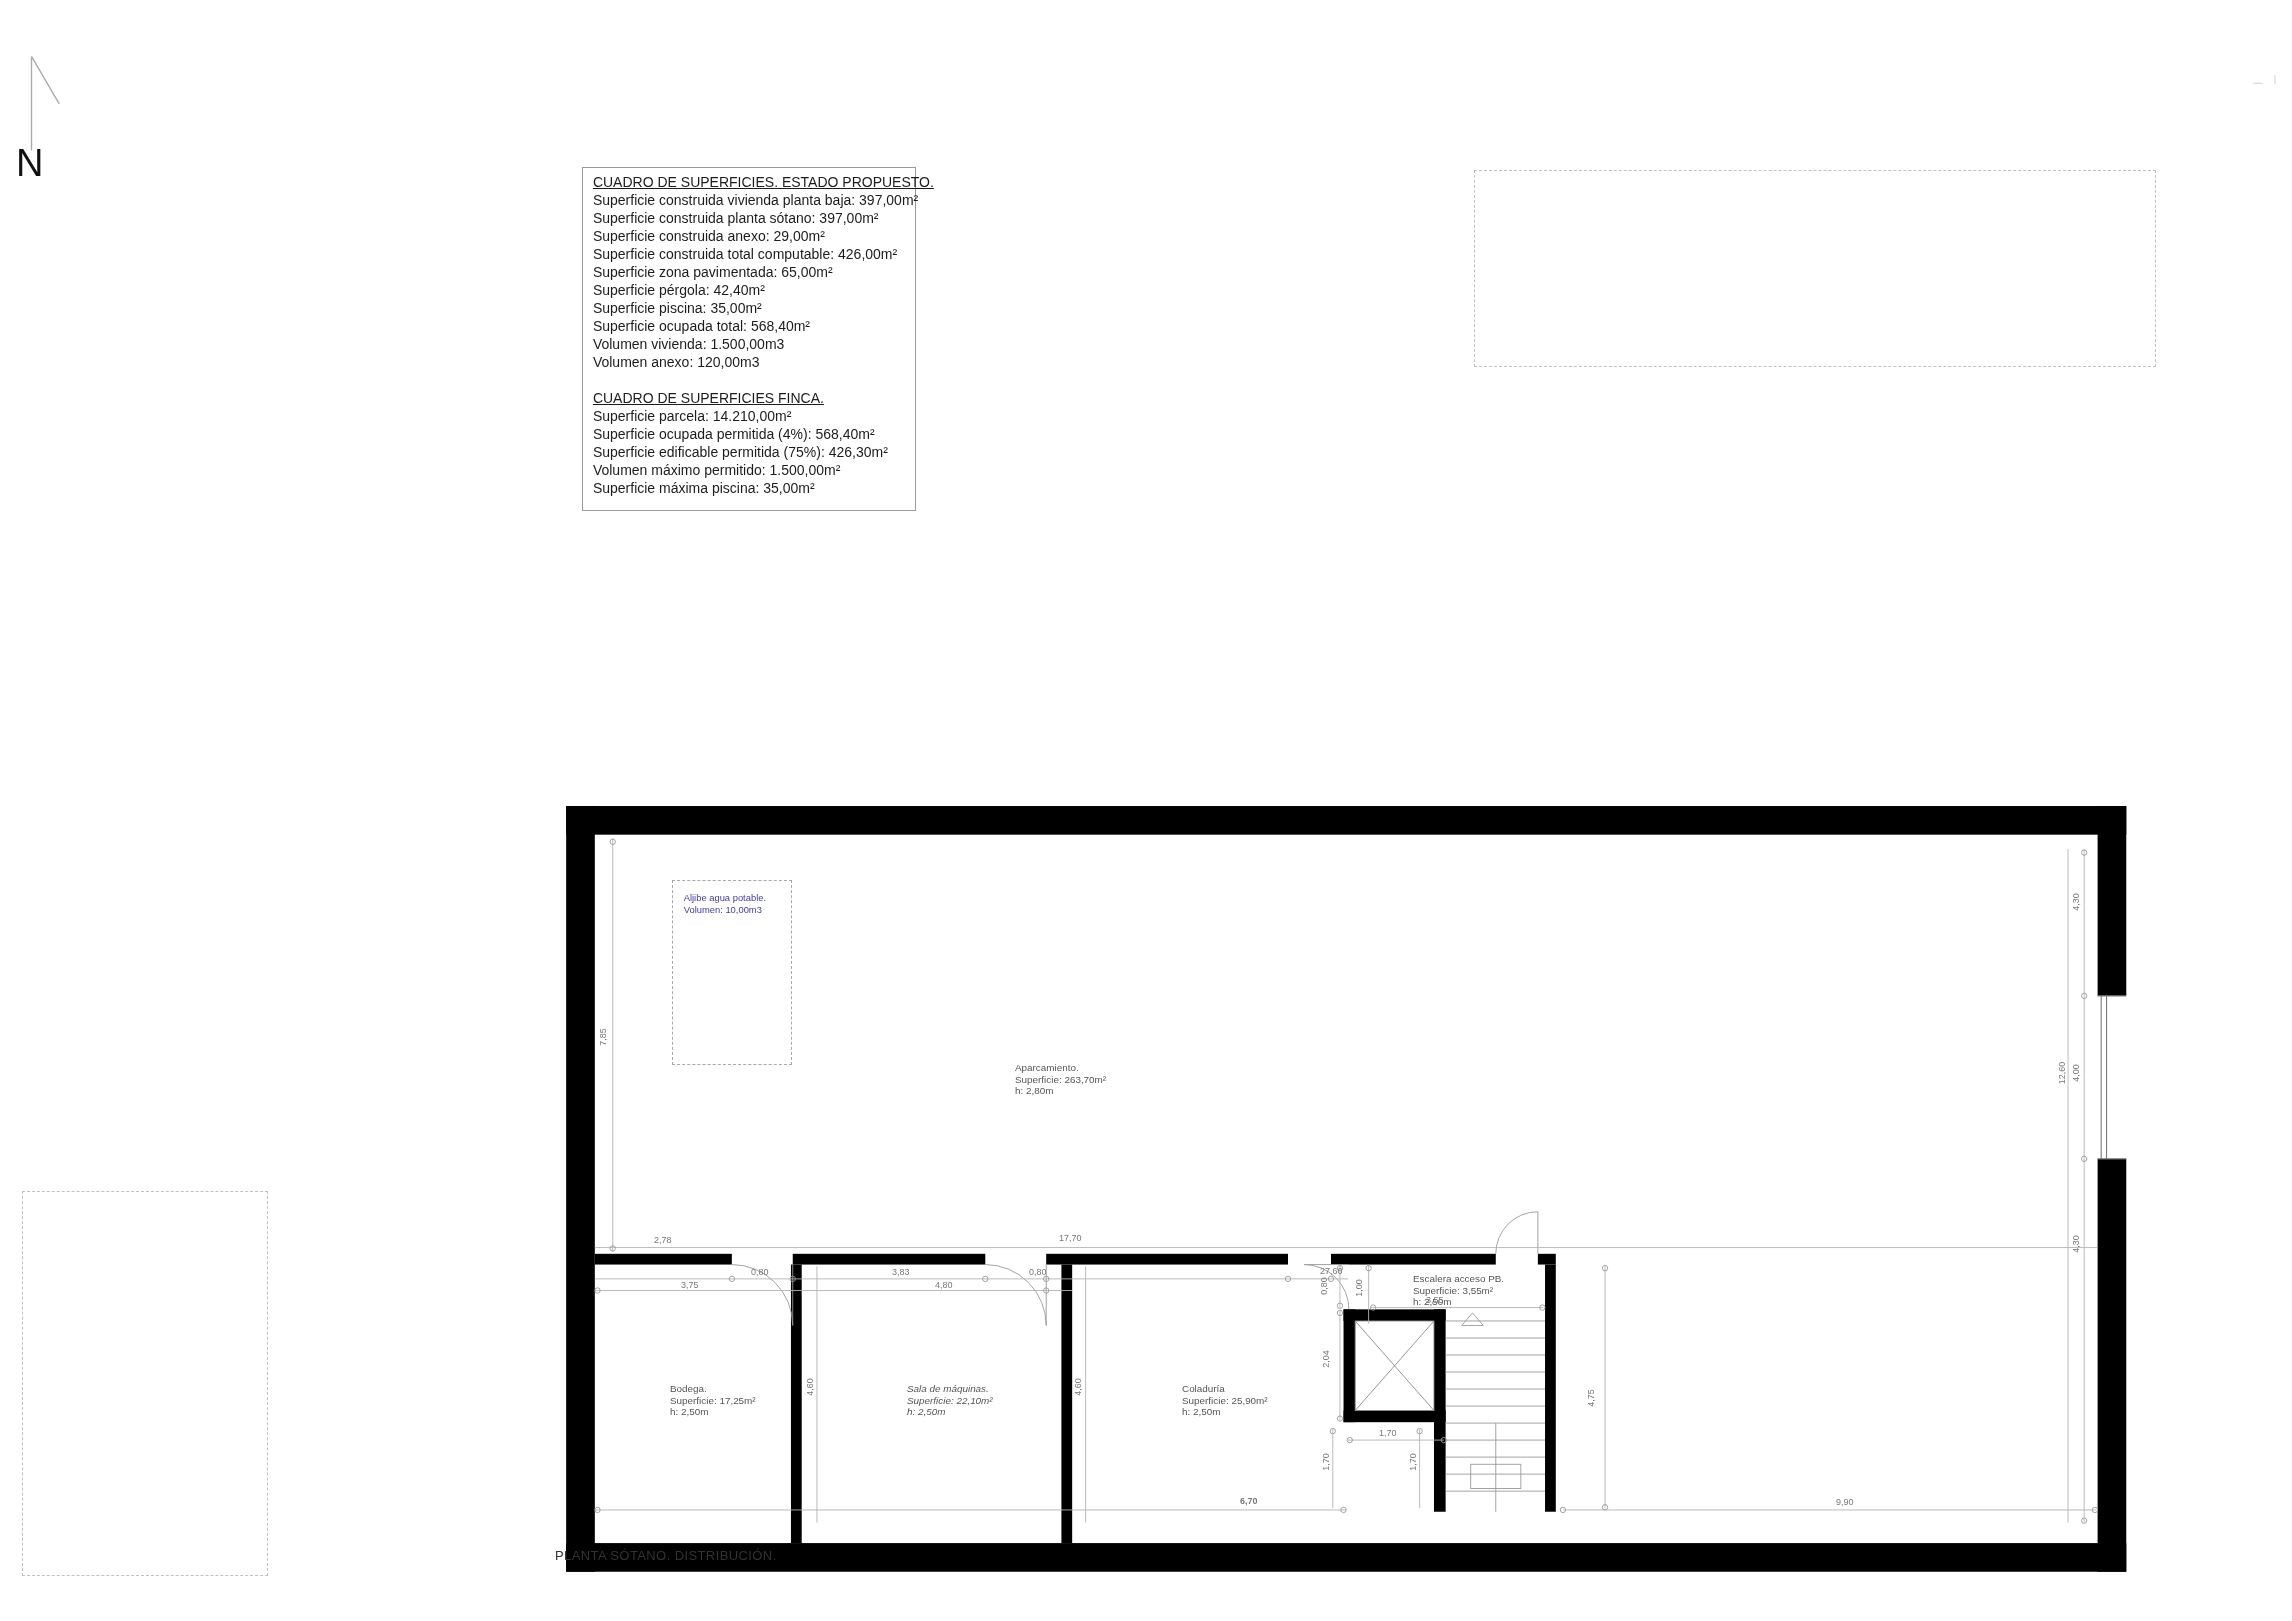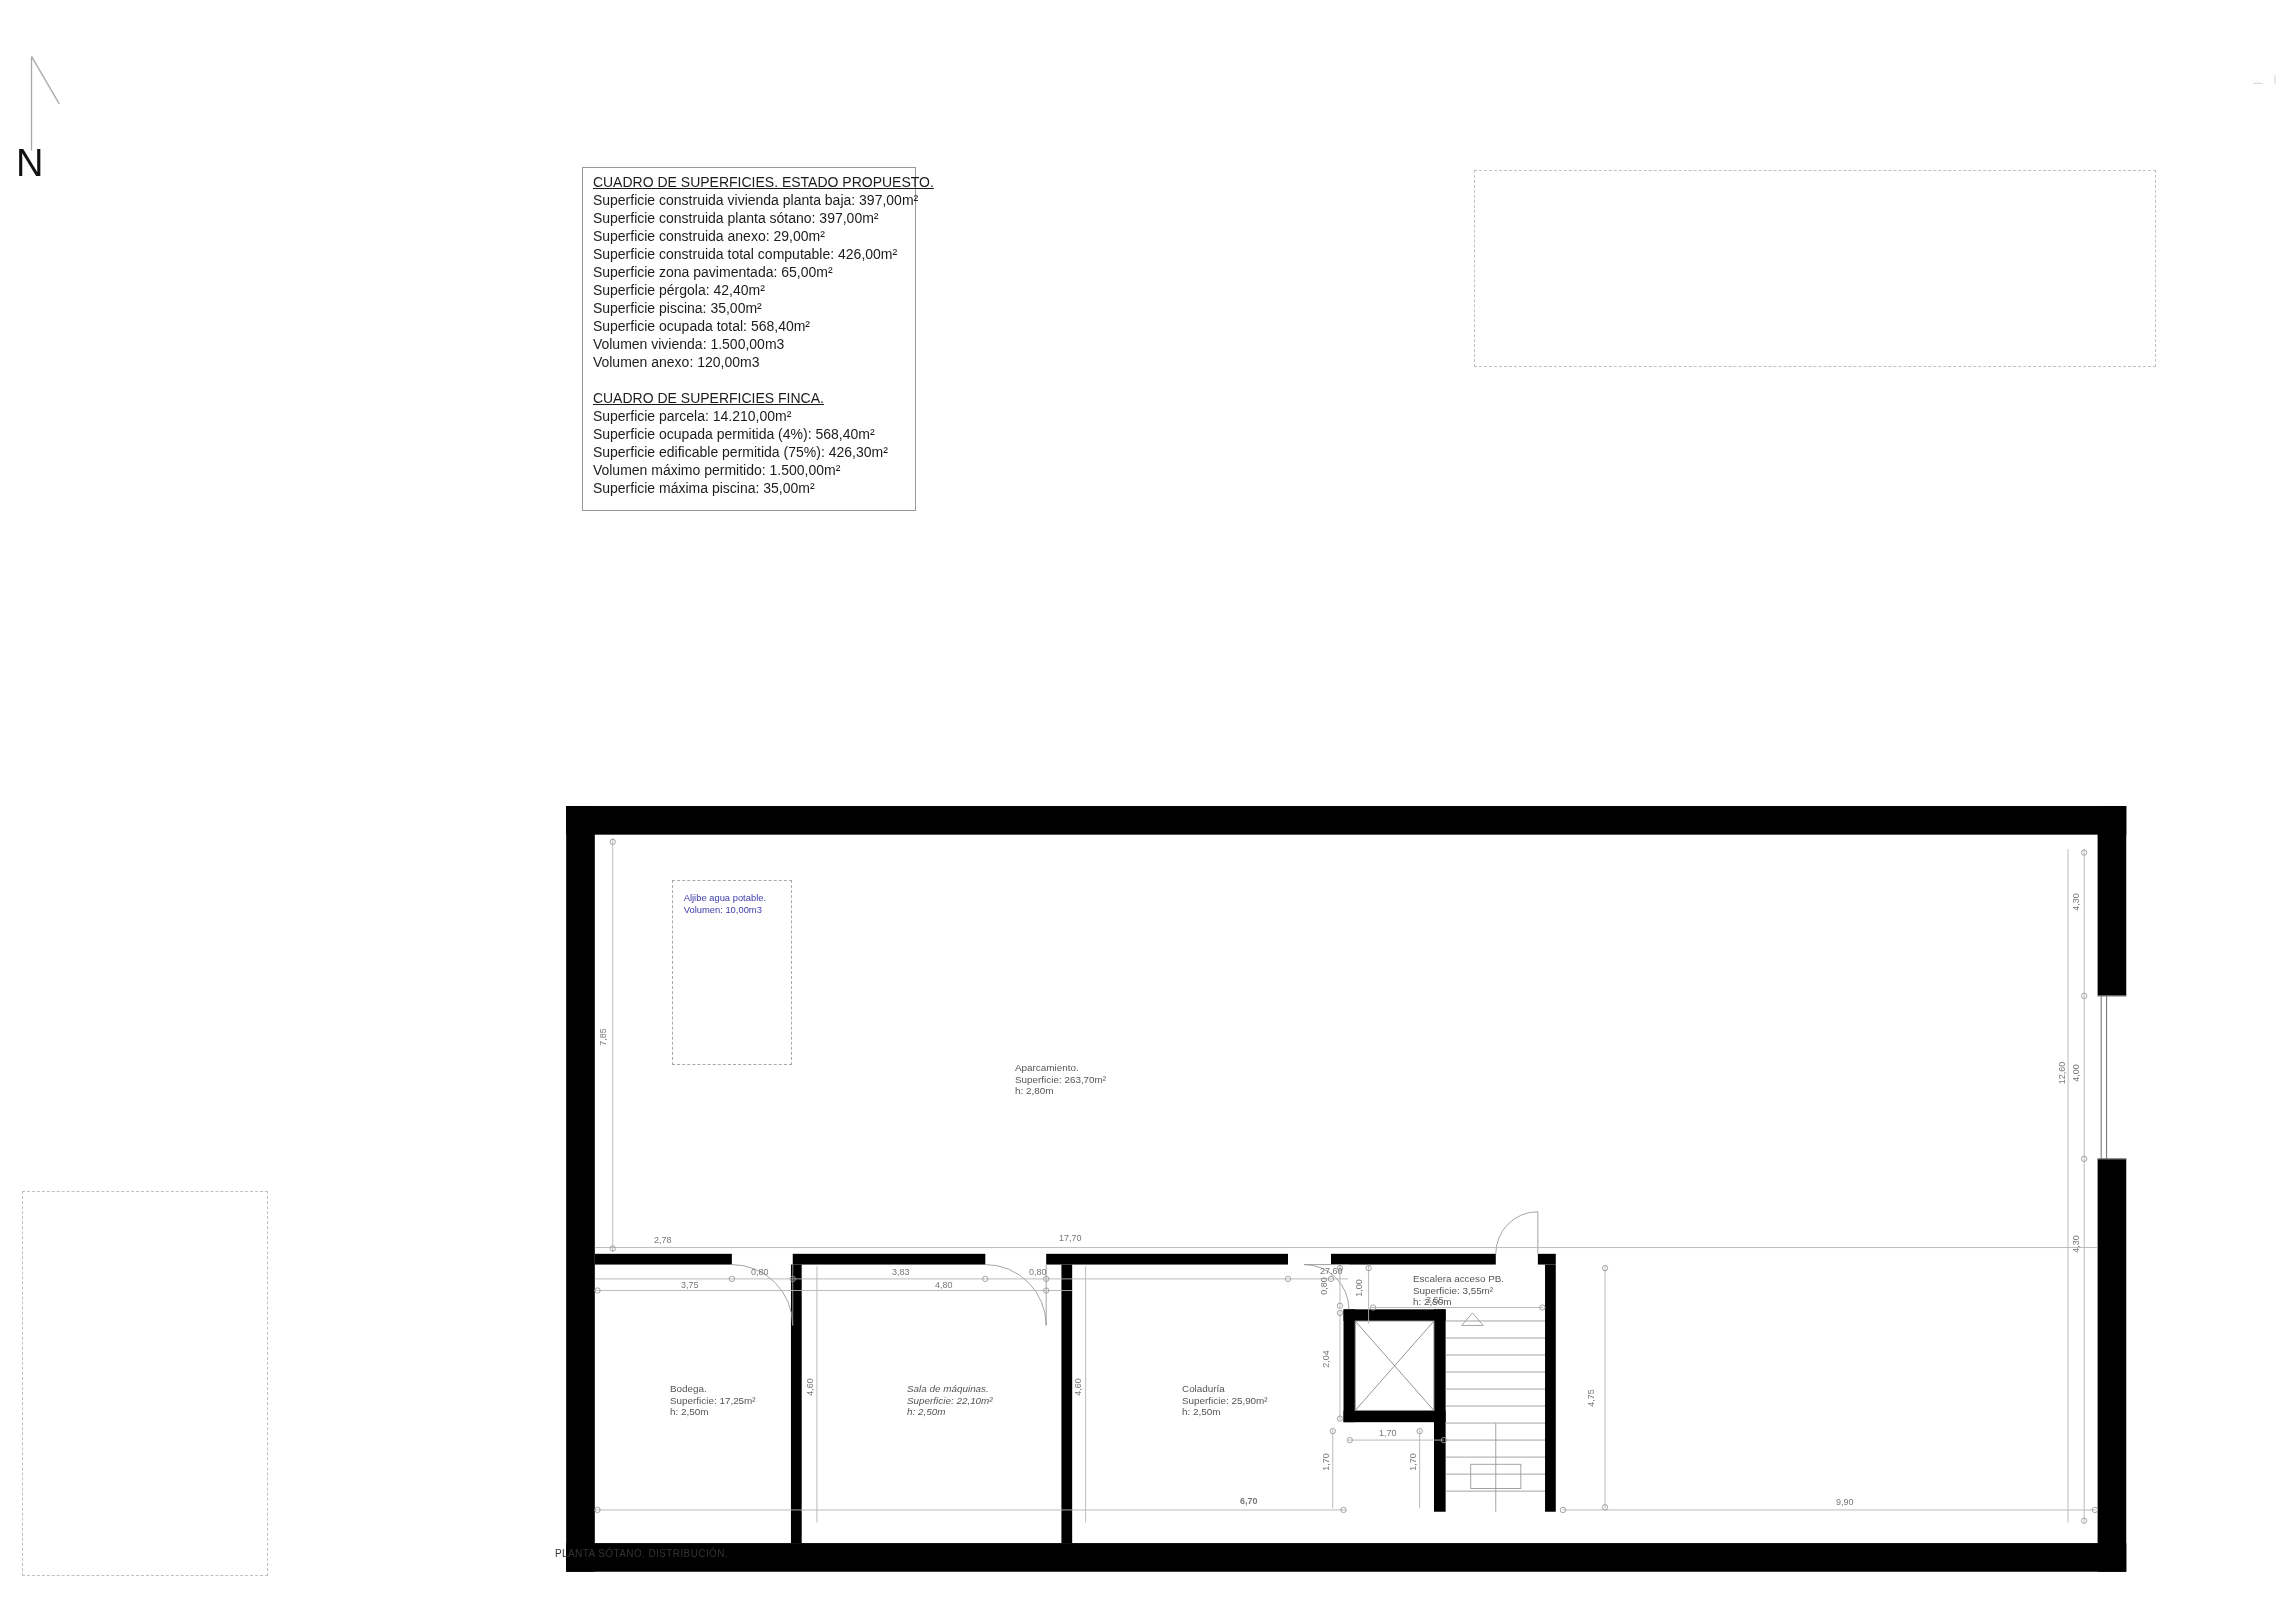--- a/index.html
+++ b/index.html
@@ -15,21 +15,21 @@
   .s-line{white-space:nowrap;}
   .dashed-rect{position:absolute;border:0.9px dashed #c0c0c0;box-sizing:border-box;}
   .dr-tr{left:1474px;top:170px;width:682px;height:197px;}
   .dr-bl{left:22.4px;top:1191px;width:246px;height:385px;}
   .aljibe{position:absolute;left:672px;top:880px;width:120px;height:185px;
           border:0.9px dashed #a8a8a8;box-sizing:border-box;padding:10.7px 0 0 10.7px;
           font-size:9.4px;line-height:12.5px;color:#3d3da8;}
   .room-label{position:absolute;font-size:9.9px;line-height:11.6px;color:#555;white-space:nowrap;}
   .dim{position:absolute;font-size:9px;color:#777;white-space:nowrap;}
   .dim.v{transform:rotate(-90deg);}
-  .plan-title{position:absolute;left:555px;top:1548px;font-size:10px;color:#333;
+  .plan-title{position:absolute;left:555px;top:1548px;font-size:13px;color:#333;
               letter-spacing:0.4px;white-space:nowrap;}
 </style>
 </head>
 <body>
 
 <div class="page">
 
   <svg class="linework" width="2293" height="1621" viewBox="0 0 2560 1810">
 
     <g stroke="#aaa" stroke-width="1.5" fill="none">

